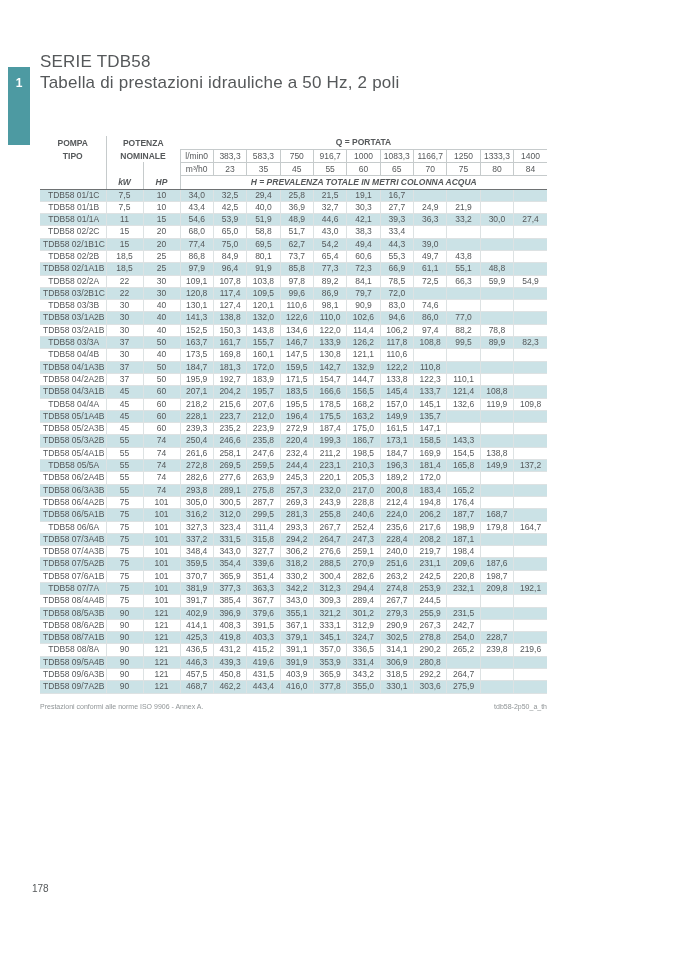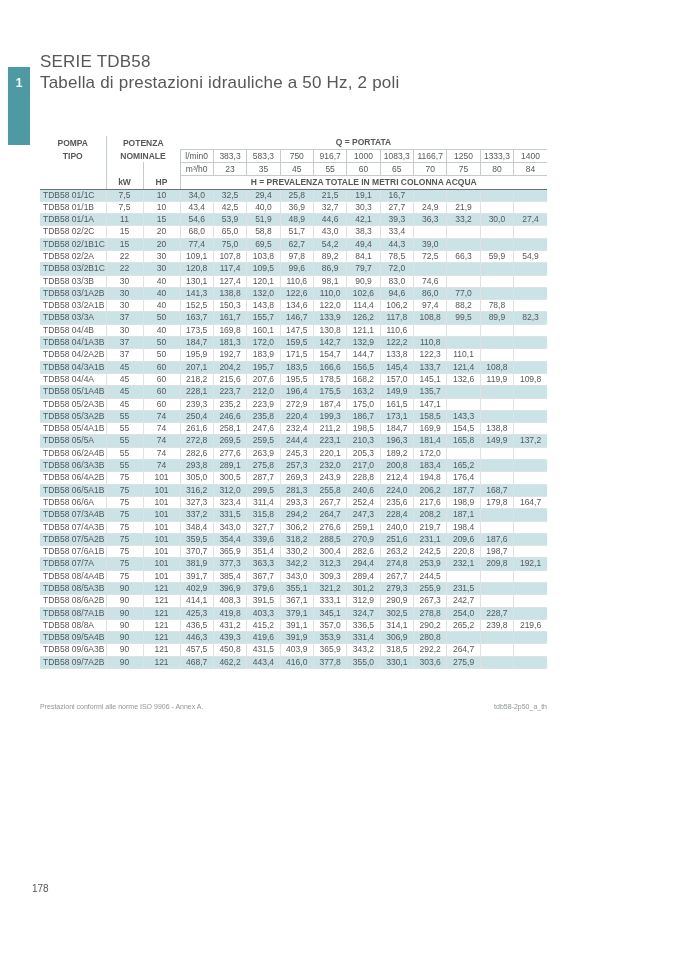--- a/index.html
+++ b/index.html
@@ -24,27 +24,27 @@
   .table-wrap{position:absolute;left:40px;top:136px;width:507px;}
   table{border-collapse:collapse;table-layout:fixed;width:507px;color:var(--text);font-size:8.5px;}
   col.c-type{width:66px;} col.c-kw{width:37px;} col.c-hp{width:37px;}
 
   thead th, thead td{height:13px;text-align:center;padding:0;font-weight:bold;white-space:nowrap;overflow:hidden;}
   thead td.flowh{font-weight:normal;border-left:1px solid var(--line-light);border-bottom:1px solid var(--line-light);}
   thead td.unitcell{display:table-cell;}
   thead td.unitcell .unit{margin-right:0;}
   th.bl, td.bl{border-left:1px solid var(--line-light);}
   th.q-head{border-bottom:1px solid var(--line-light);}
-  tr.hrow-d th, tr.hrow-d td{border-bottom:1px solid var(--line-dark);height:14px;}
+  tr.hrow-d th, tr.hrow-d td{border-bottom:1px solid var(--line-dark);height:14px;font-style:italic;}
   th.h-span{border-left:1px solid var(--line-light);font-weight:bold;margin-top:28px;}
 
   tbody td{height:11.3px;line-height:11.3px;text-align:center;padding:0 1px;
     border-left:1px solid var(--line-body);border-bottom:1px solid var(--line-body);
     white-space:nowrap;overflow:hidden;}
-  tbody td:first-child{border-left:none;text-align:left;padding-left:3px;}
+  tbody td:first-child{border-left:none;text-align:center;padding-left:3px;}
   tbody tr.stripe{background:var(--row-highlight);}
 
   .footer-row{position:absolute;left:40px;top:703px;width:507px;display:flex;
     justify-content:space-between;font-size:7px;color:var(--muted);}
   .page-number{position:absolute;left:32px;top:883px;font-size:10px;color:var(--text);}
 </style>
 </head>
 <body>
 
 <div class="page">
@@ -195,20 +195,52 @@
             <td>62,7</td>
             <td>54,2</td>
             <td>49,4</td>
             <td>44,3</td>
             <td>39,0</td>
             <td></td>
             <td></td>
             <td></td>
           </tr>
           <tr>
+            <td>TDB58 02/2B</td>
+            <td>18,5</td>
+            <td>25</td>
+            <td>86,8</td>
+            <td>84,9</td>
+            <td>80,1</td>
+            <td>73,7</td>
+            <td>65,4</td>
+            <td>60,6</td>
+            <td>55,3</td>
+            <td>49,7</td>
+            <td>43,8</td>
+            <td></td>
+            <td></td>
+          </tr>
+          <tr class="stripe">
+            <td>TDB58 02/1A1B</td>
+            <td>18,5</td>
+            <td>25</td>
+            <td>97,9</td>
+            <td>96,4</td>
+            <td>91,9</td>
+            <td>85,8</td>
+            <td>77,3</td>
+            <td>72,3</td>
+            <td>66,9</td>
+            <td>61,1</td>
+            <td>55,1</td>
+            <td>48,8</td>
+            <td></td>
+          </tr>
+          <tr>
             <td>TDB58 02/2A</td>
             <td>22</td>
             <td>30</td>
             <td>109,1</td>
             <td>107,8</td>
             <td>103,8</td>
             <td>97,8</td>
             <td>89,2</td>
             <td>84,1</td>
             <td>78,5</td>

